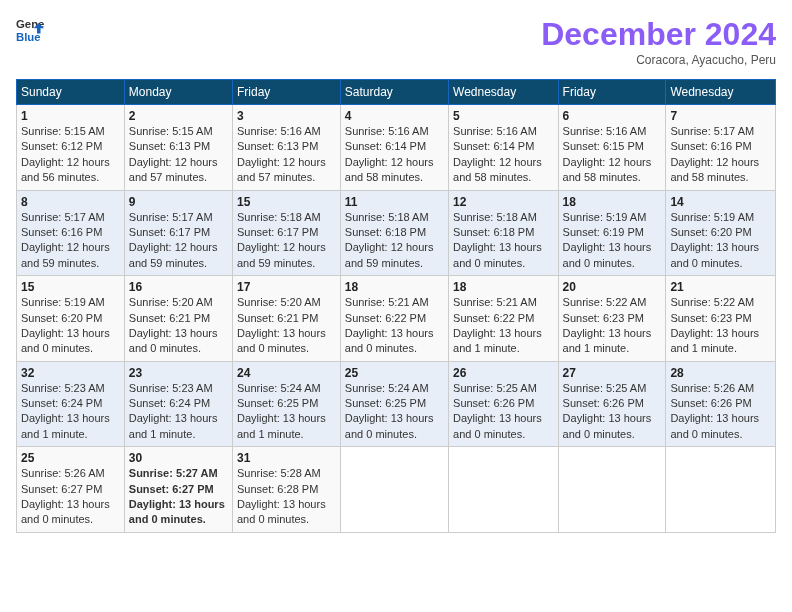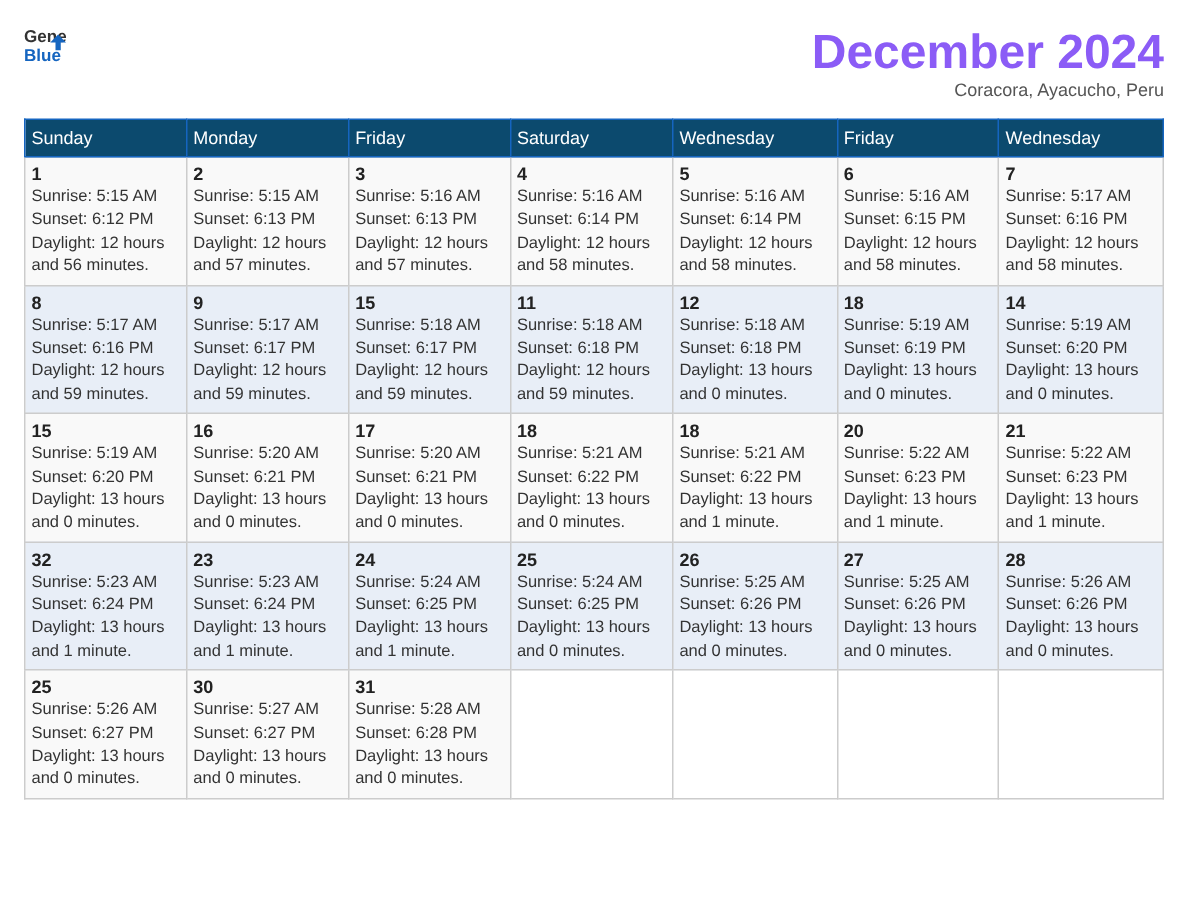--- a/index.html
+++ b/index.html
@@ -324,21 +324,21 @@
         <tr>
           <td>
             <span class="day-number">25</span>
             <div class="day-info" style="white-space: pre-line;">Sunrise: 5:26 AM
 Sunset: 6:27 PM
 Daylight: 13 hours
 and 0 minutes.</div>
           </td>
           <td>
             <span class="day-number">30</span>
-            <div class="day-info" style="white-space: pre-line;">Sunrise: 5:27 AM
+            <div class="day-info" style="white-space: pre-line; font-weight: bold;">Sunrise: 5:27 AM
 Sunset: 6:27 PM
 Daylight: 13 hours
 and 0 minutes.</div>
           </td>
           <td>
             <span class="day-number">31</span>
             <div class="day-info" style="white-space: pre-line;">Sunrise: 5:28 AM
 Sunset: 6:28 PM
 Daylight: 13 hours
 and 0 minutes.</div>

